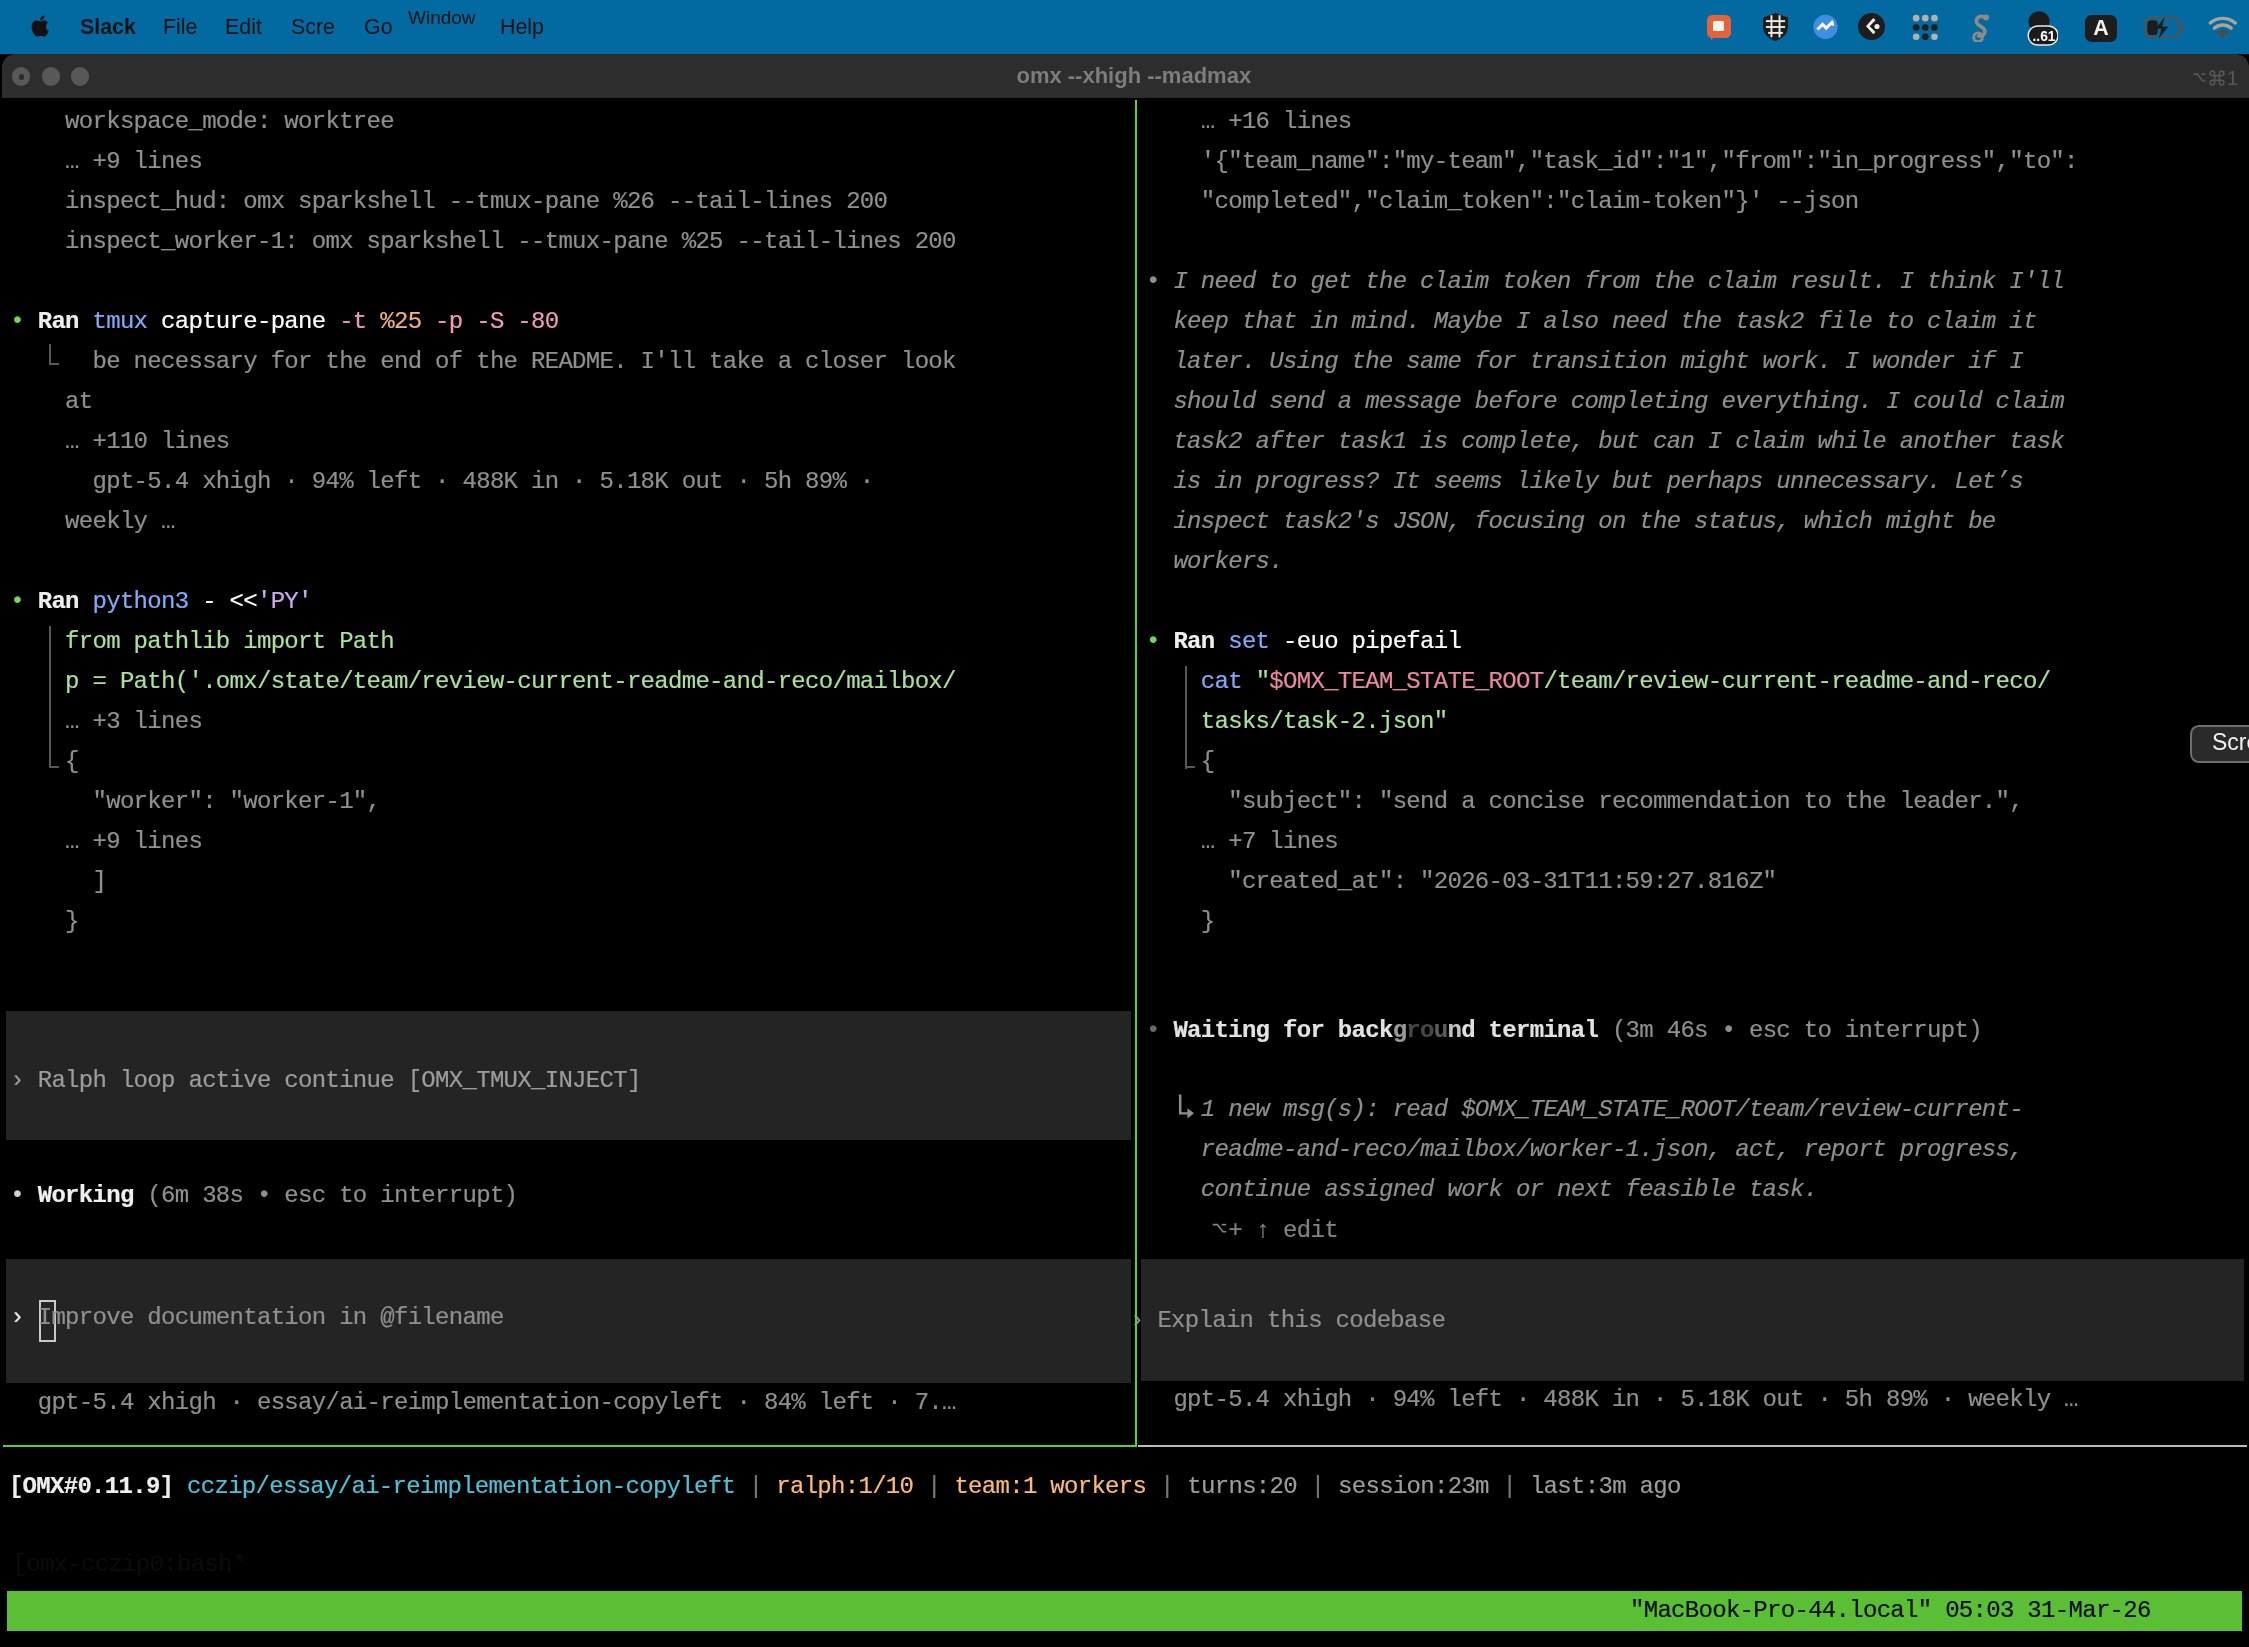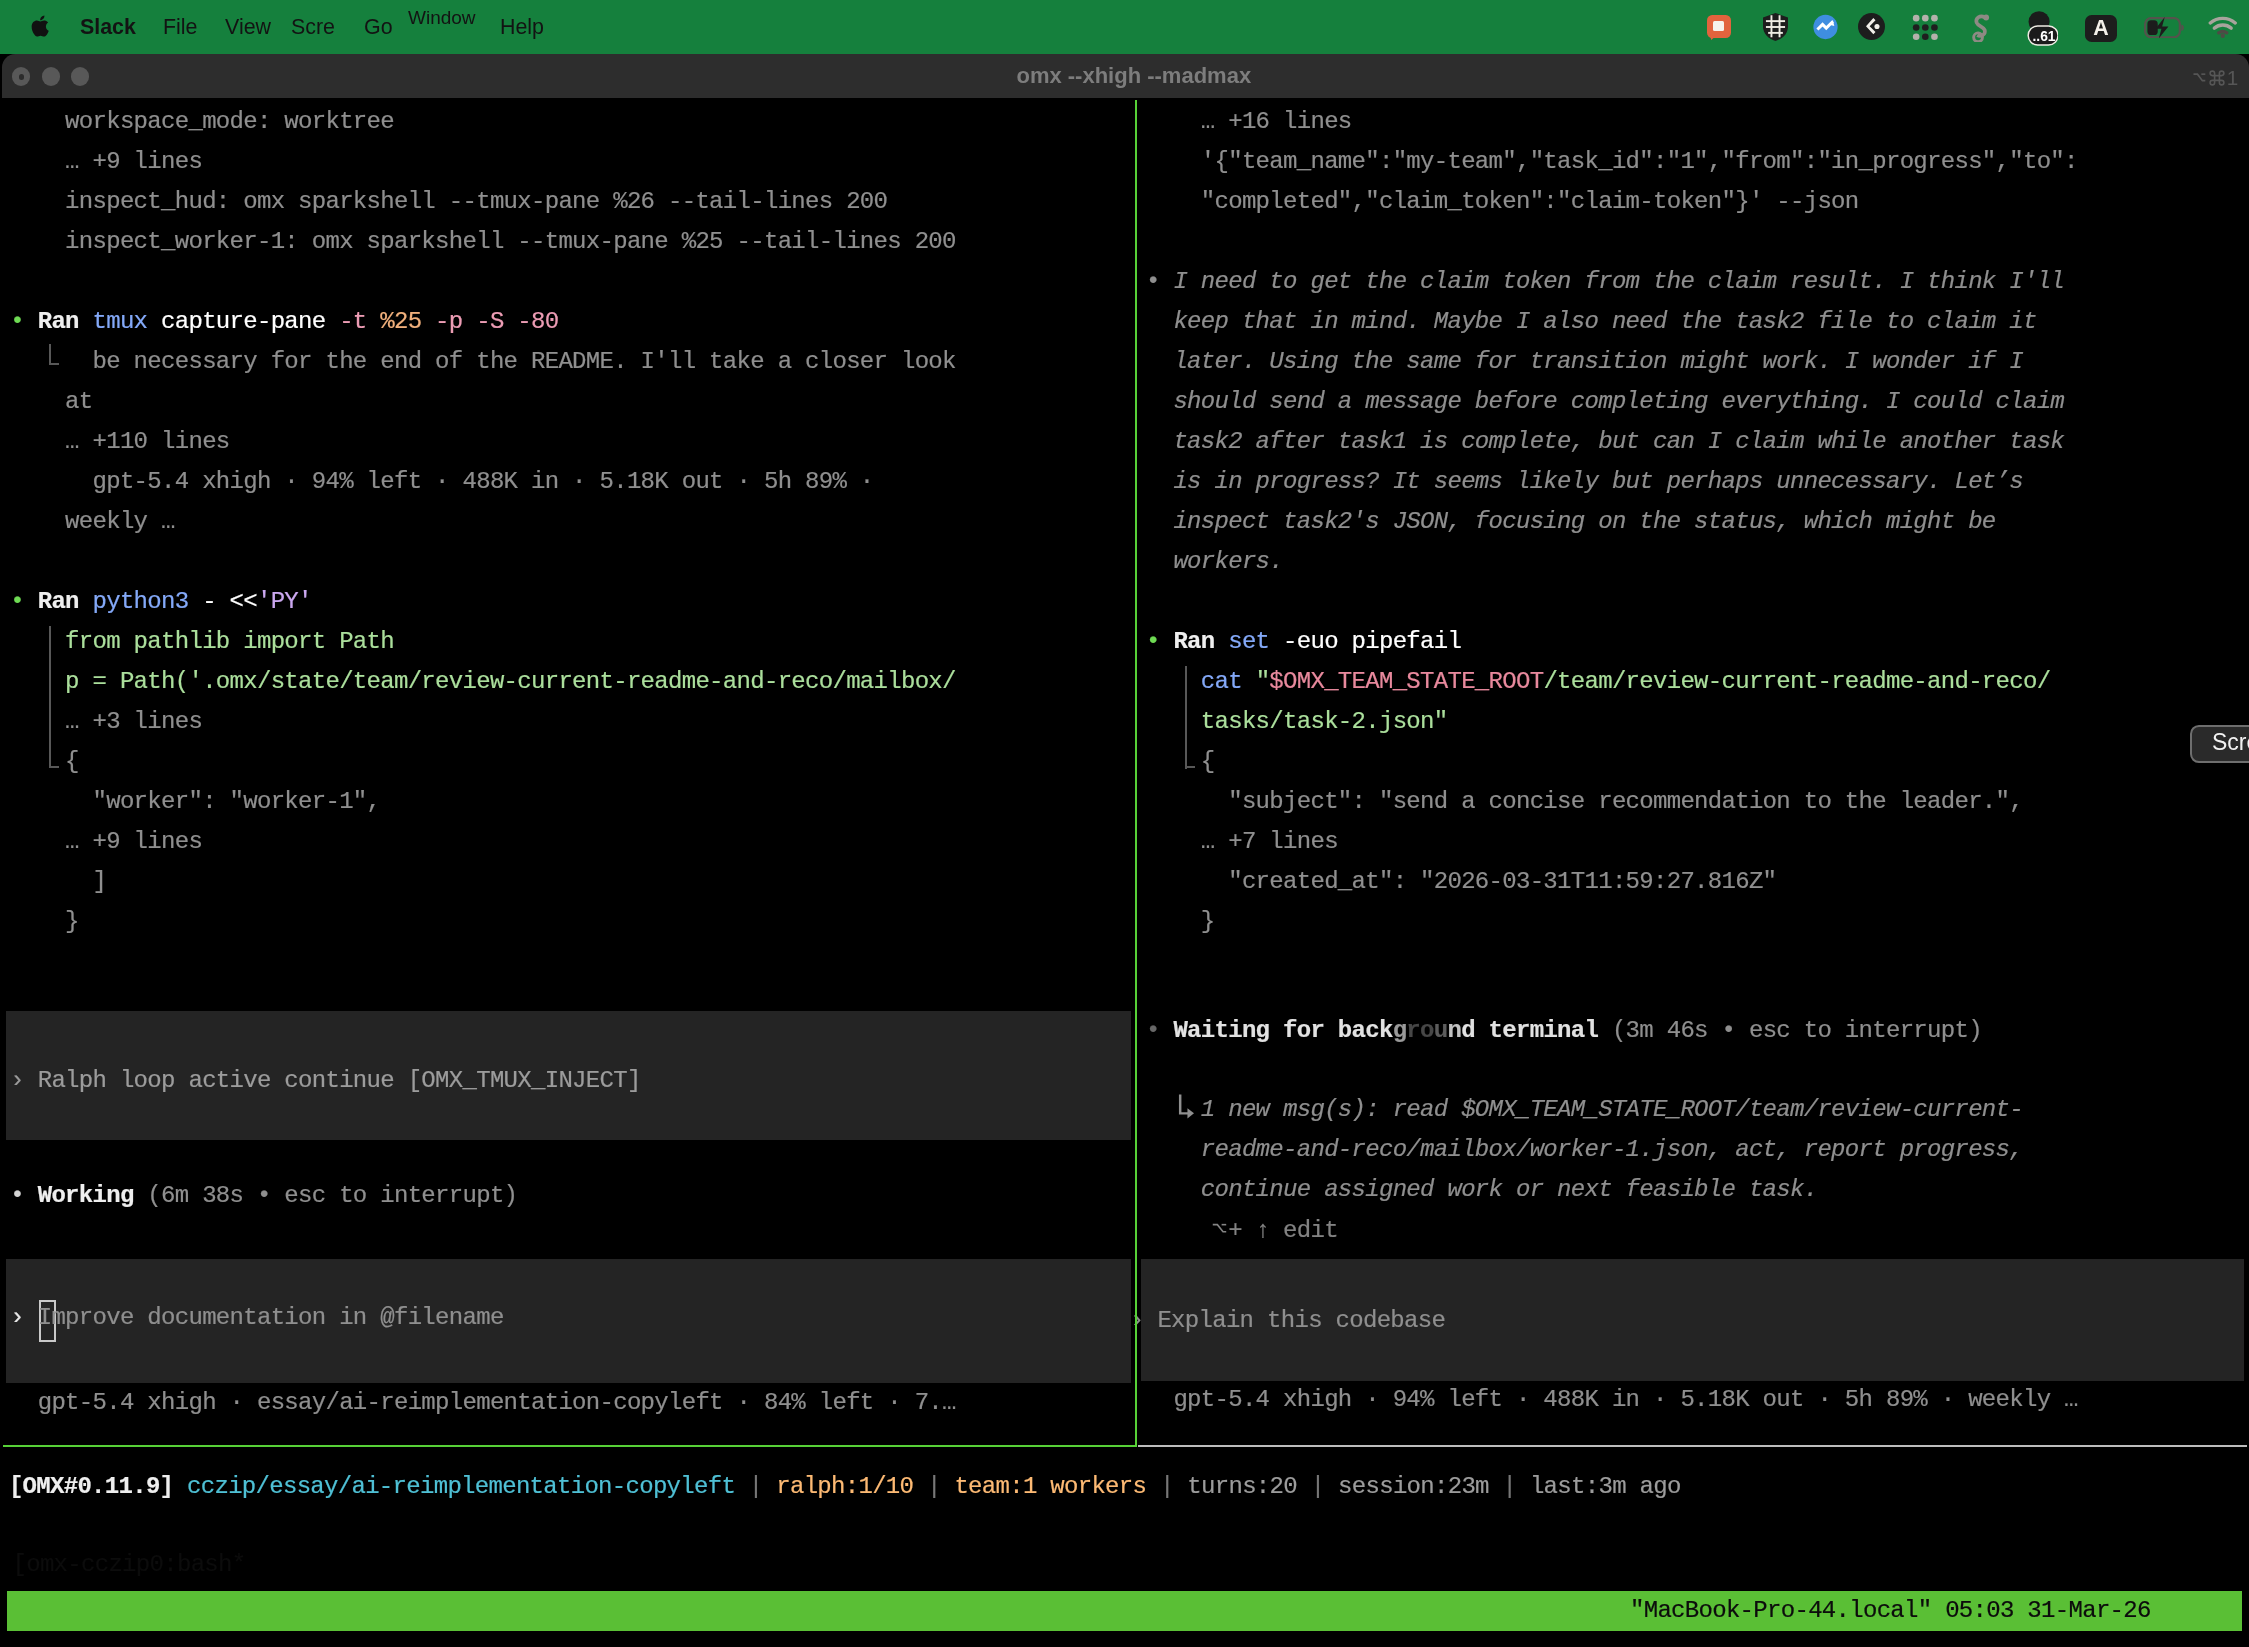--- a/index.html
+++ b/index.html
@@ -15,29 +15,29 @@
 .org{color:#f1b07c}
 .rv{color:#e8899d}
 .cg{color:#abdf9c}
 .pur{color:#cba8f0}
 .cy{color:#4fc0d5}
 .sg{color:#fdba74}
 .it{font-style:italic}
 .ln{position:absolute;background:#585858}
 </style></head>
 <body>
-<div class="abs" style="left:0;top:0;width:2250px;height:54px;background:#15803d">
+<div class="abs" style="left:0;top:0;width:2250px;height:54px;background:#0369a1">
     <div class="abs" style="left:31px;top:14.8px">
       <svg width="20" height="22" viewBox="0 0 170 200" style="display:block">
         <path fill="#111" d="M150.4 69.2c-1.1.9-20.7 11.9-20.7 36.4 0 28.4 24.9 38.4 25.7 38.7-.1.6-4 13.8-13.2 27.3-8.2 11.9-16.8 23.7-29.8 23.7s-16.4-7.6-31.4-7.6c-14.7 0-19.9 7.8-31.8 7.8s-20.3-11-29.8-24.5C8.4 155.3 0 130.9 0 107.7c0-37.2 24.2-56.9 48-56.9 12.6 0 23.2 8.3 31.1 8.3 7.6 0 19.4-8.8 33.8-8.8 5.5 0 25.1.5 37.5 18.9zM106.1 34.6c5.9-7 10.1-16.8 10.1-26.5 0-1.4-.1-2.7-.4-3.8-9.6.4-21.1 6.4-28 14.4-5.4 6.2-10.5 15.9-10.5 25.8 0 1.5.2 3 .3 3.5.6.1 1.6.2 2.6.2 8.7 0 19.6-5.8 25.9-13.6z"></path>
       </svg>
     </div>
     <div class="abs" style="left:80px;top:0;height:54px;display:flex;align-items:center;font-weight:bold;font-family:Liberation Sans,sans-serif;font-size:21.4px;color:#131313">Slack</div>
     <div class="abs" style="left:163px;top:0;height:54px;display:flex;align-items:center;font-family:Liberation Sans,sans-serif;font-size:21.4px;color:#131313">File</div>
-    <div class="abs" style="left:225px;top:0;height:54px;display:flex;align-items:center;font-family:Liberation Sans,sans-serif;font-size:21.4px;color:#131313">View</div>
+    <div class="abs" style="left:225px;top:0;height:54px;display:flex;align-items:center;font-family:Liberation Sans,sans-serif;font-size:21.4px;color:#131313">Edit</div>
     <div class="abs" style="left:291px;top:0;height:54px;display:flex;align-items:center;font-family:Liberation Sans,sans-serif;font-size:21.4px;color:#131313">Scre</div>
     <div class="abs" style="left:364px;top:0;height:54px;display:flex;align-items:center;font-family:Liberation Sans,sans-serif;font-size:21.4px;color:#131313">Go</div>
     <div class="abs" style="left:408px;top:0;height:36px;display:flex;align-items:center;font-family:Liberation Sans,sans-serif;font-size:19px;color:#131313">Window</div>
     <div class="abs" style="left:500px;top:0;height:54px;display:flex;align-items:center;font-family:Liberation Sans,sans-serif;font-size:21.4px;color:#131313">Help</div>
     <div class="abs" style="left:1707px;top:14.8px;width:23.6px;height:23.6px;background:#e2633d;border-radius:5.2px"></div>
     <div class="abs" style="left:1713px;top:20.7px;width:11px;height:10.3px;background:#f6f2ec;border-radius:1.5px"></div>
     <div class="abs" style="left:1709px;top:35px;width:0;height:0;border-left:3.7px solid transparent;border-right:3.7px solid transparent;border-top:5.9px solid #e2633d;transform:rotate(18deg)"></div>
     <svg class="abs" style="left:1763px;top:13.3px" width="25" height="28" viewBox="0 0 34 38">
       <path fill="#1d1d1d" d="M17 0l17 6v12c0 10-7 17-17 20C7 35 0 28 0 18V6z"></path>
       <g stroke="#efece4" stroke-width="2.6">

